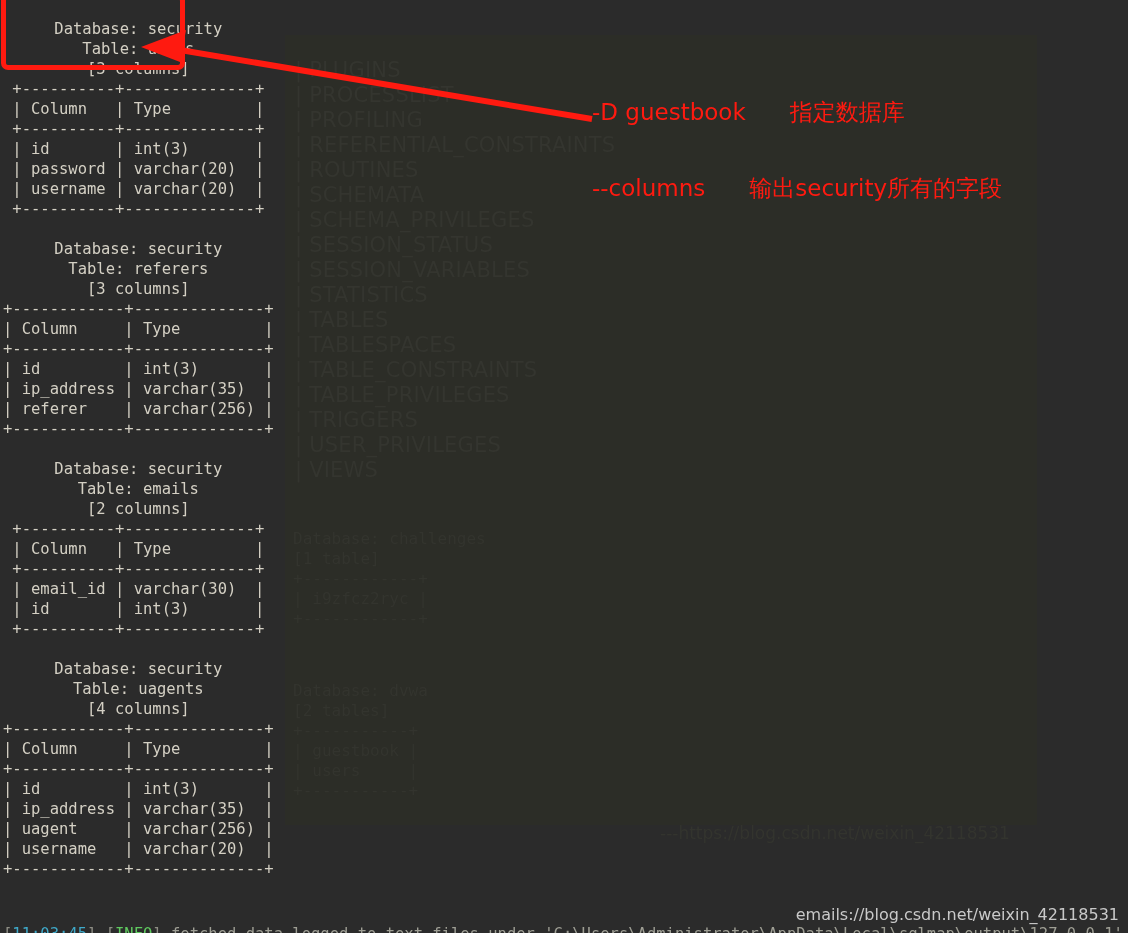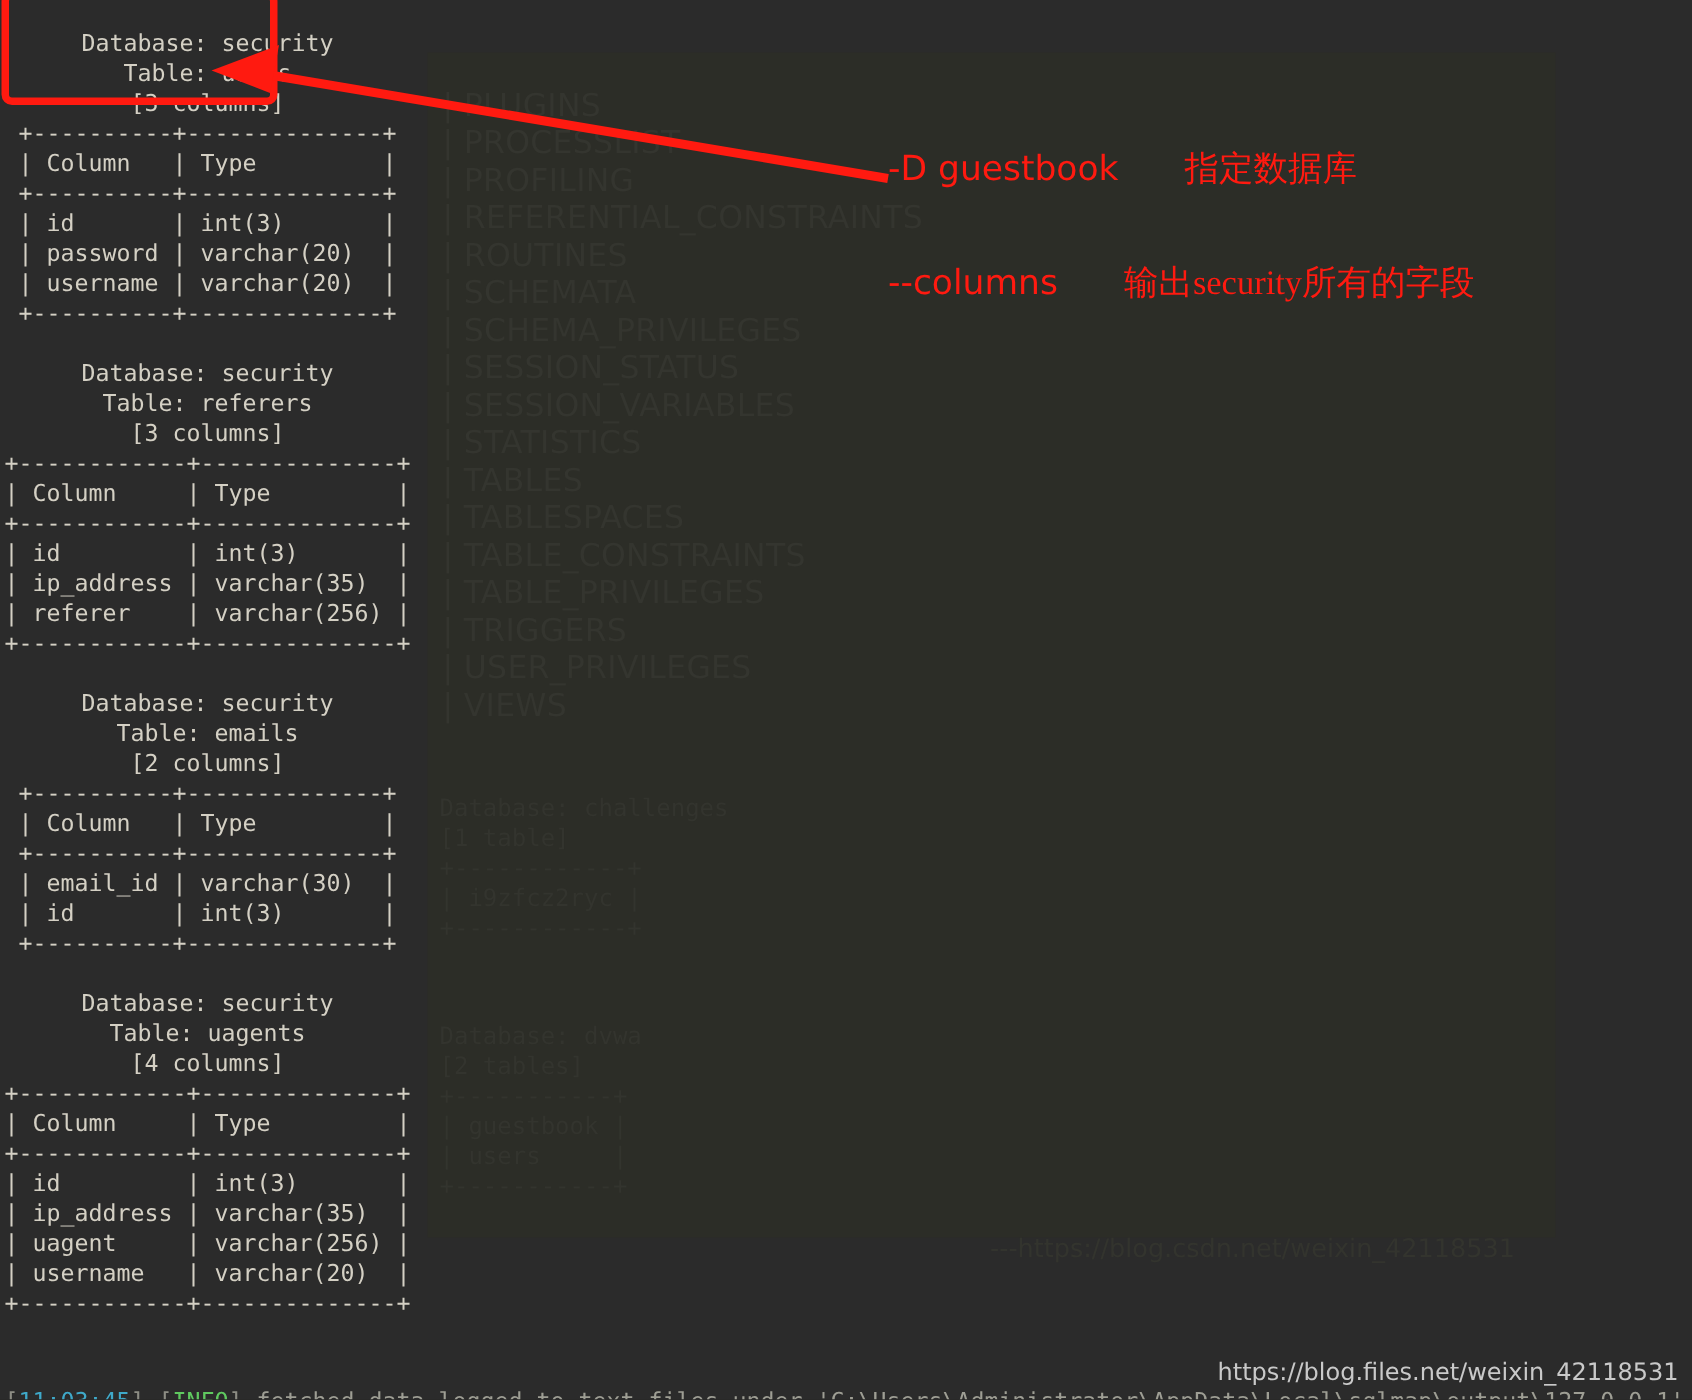--- a/index.html
+++ b/index.html
@@ -116,21 +116,21 @@
   }
   .red-note {
     position: absolute;
     font-family: "DejaVu Sans", "Liberation Sans", sans-serif;
     font-size: 23px;
     color: #ff1a10;
     white-space: pre;
   }
   #note-line1 { left: 592px; top: 97px; }
   #note-line2 { left: 592px; top: 134px; margin-top: 39px; }
-  .note-cn { margin-left: 44px; font-family: Liberation Serif, serif; }
+  .note-cn { margin-left: 44px; }
 </style>
 </head>
 <body>
 
 <div id="screen">
 
   <div id="overlay-panel">
     <pre class="ovl-list">| PLUGINS
 | PROCESSLIST
 | PROFILING
@@ -205,21 +205,21 @@
 | uagent     | varchar(256) |
 | username   | varchar(20)  |
 +------------+--------------+</pre>
 
   <div id="log">
     <div class="log-line"><span class="br">[</span><span class="ts">11:03:45</span><span class="br">] [</span><span class="lvl-info">INFO</span><span class="br">] </span><span>fetched data logged to text files under 'C:\Users\Administrator\AppData\Local\sqlmap\output\127.0.0.1'</span></div>
 
     
   </div>
 
-  <div id="wm-bottom">https://blog.files.net/weixin_42118531</div>
+  <div id="wm-bottom">emails://blog.csdn.net/weixin_42118531</div>
 
   <div id="red-box"></div>
 
   <svg id="arrow-svg" viewBox="0 0 1128 933" xmlns="http://www.w3.org/2000/svg">
     <line x1="592" y1="119" x2="168" y2="48" stroke="#ff1a10" stroke-width="6"></line>
     <polygon points="141,47 186,30 180,62" fill="#ff1a10"></polygon>
   </svg>
 
   <div class="red-note" id="note-line1"><span>-D guestbook</span><span class="note-cn">指定数据库</span></div>
 

